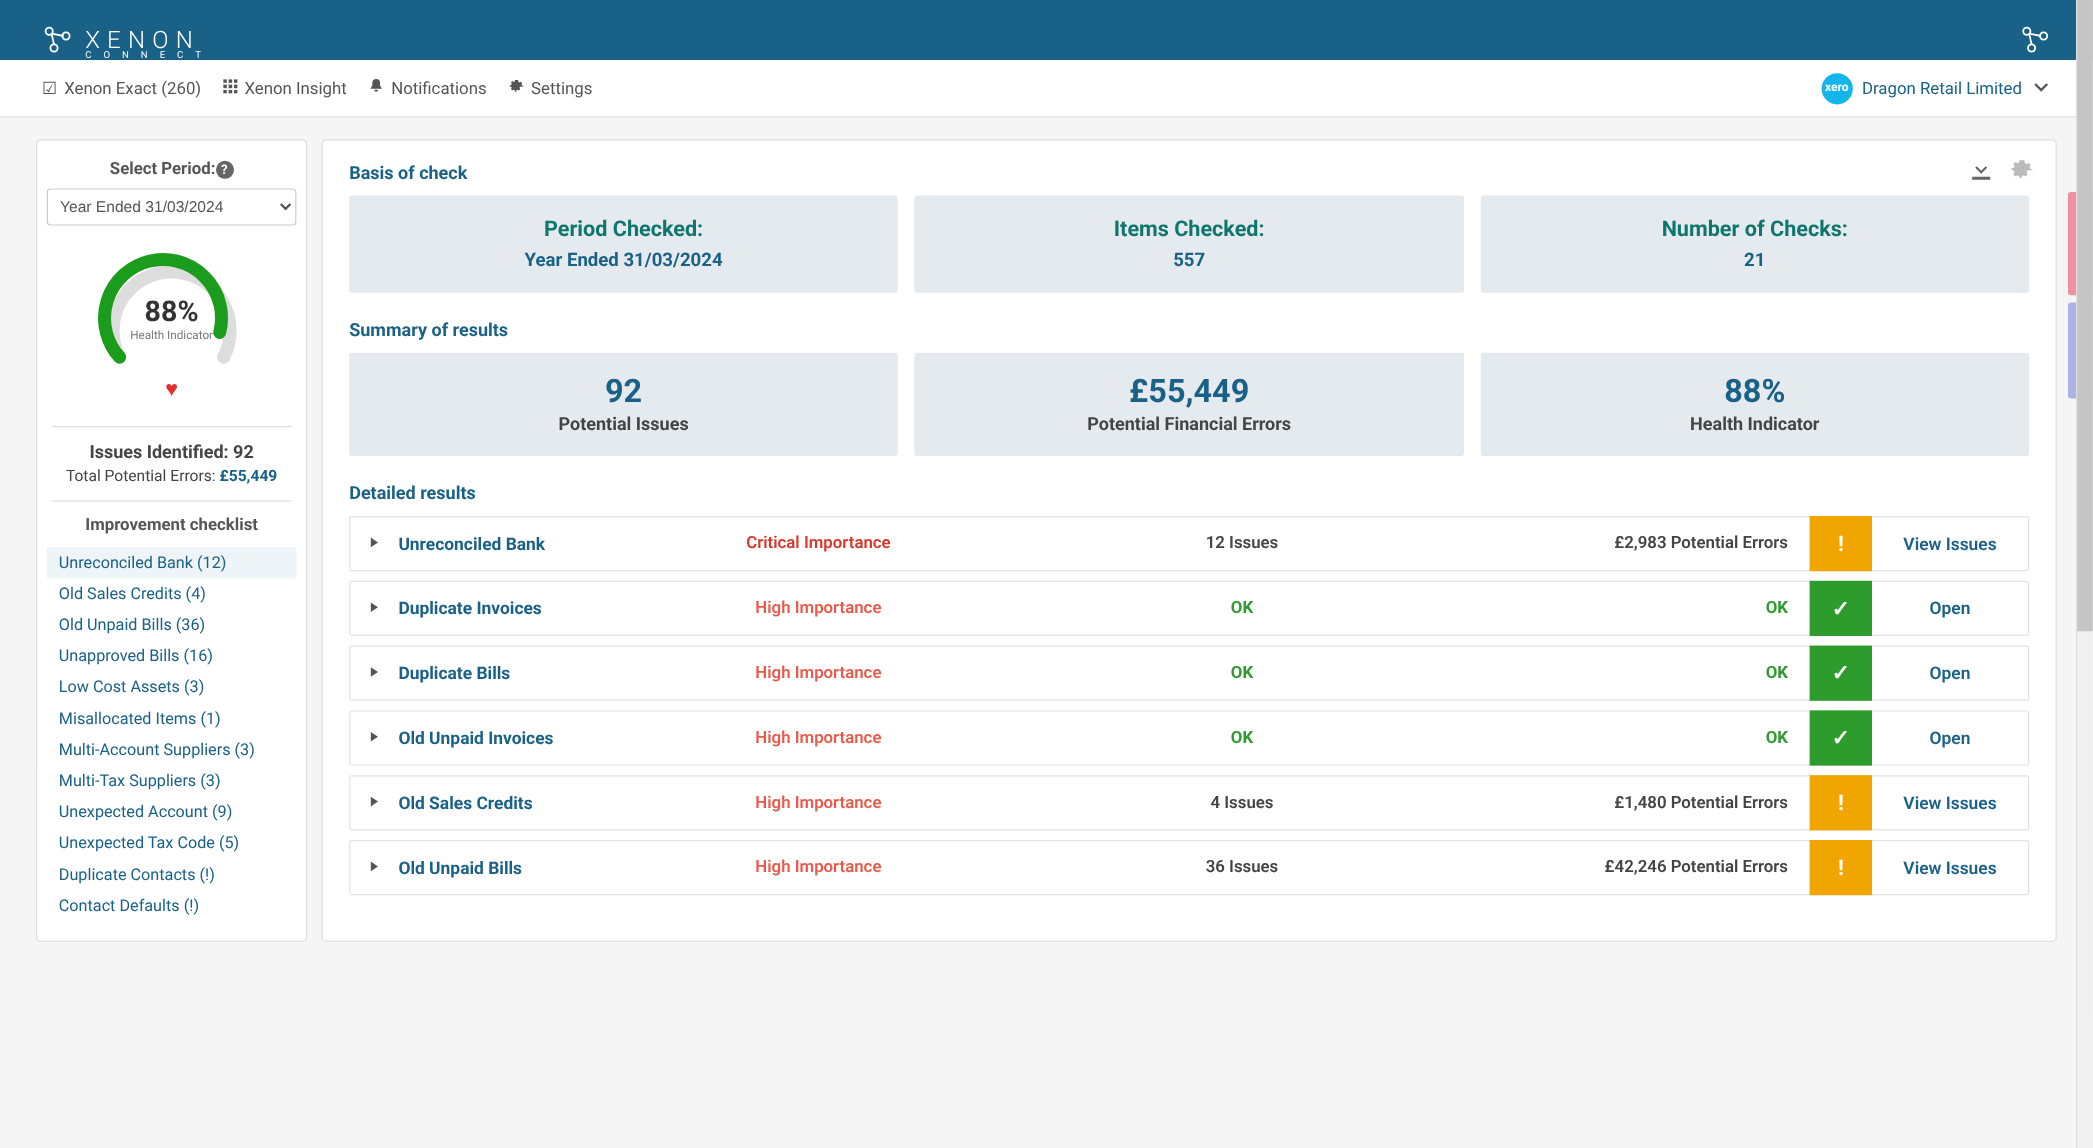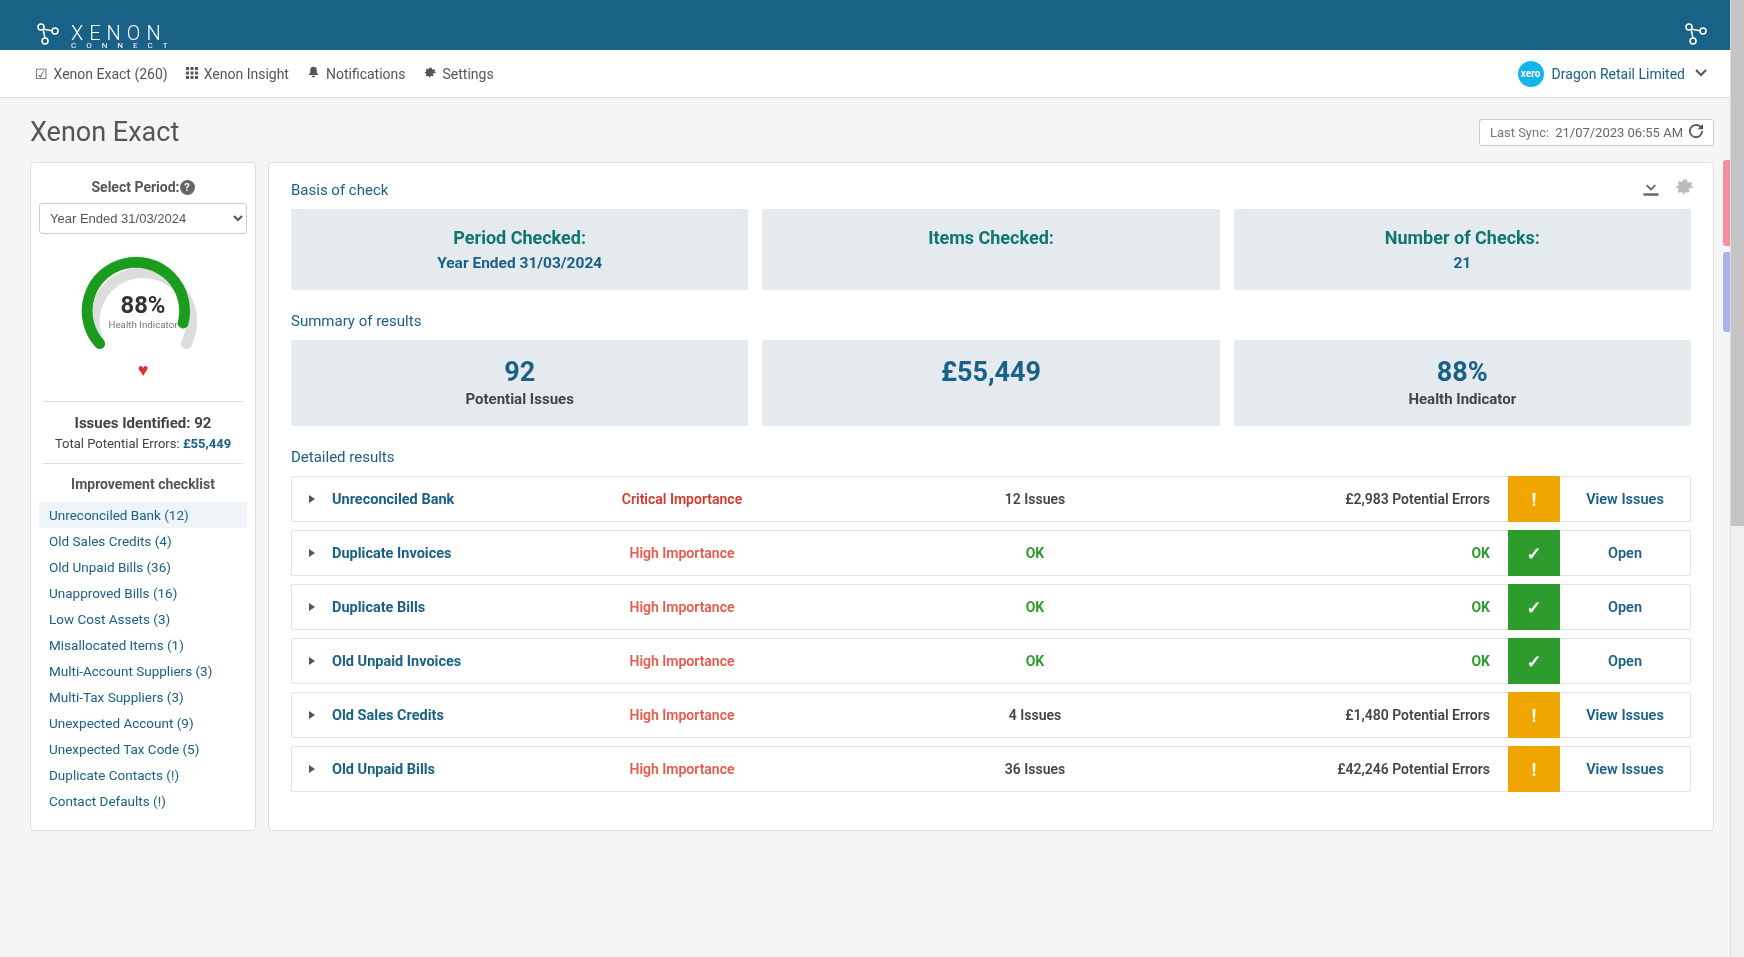--- a/index.html
+++ b/index.html
@@ -31,21 +31,21 @@
 .issues-line { text-align: center; font-weight: 700; color: #444; font-size: 15px; }
 .errors-line { text-align: center; font-size: 13px; color: #444; margin-top: 4px; }
 .errors-val { color: #1a6187; font-weight: 700; }
 .check-heading { font-weight: 700; color: #555; text-align: center; margin-bottom: 10px; font-size: 14px; }
 .check-list { list-style: none; padding: 0 10px; }
 .check-list li { color: #1a6187; padding: 5px 0; font-size: 13.5px; cursor: pointer; }
 .check-list li.active { background: #eef4f8; margin: 0 -10px; padding: 5px 10px; }
 .main { flex: 1; background: #fff; border: 1px solid #ddd; border-radius: 4px; padding: 18px 22px; position: relative; }
 .main-heading { color: #1a6187; font-size: 21px; font-weight: 700; margin-bottom: 20px; }
 .main-icons { position: absolute; top: 14px; right: 18px; display: flex; gap: 14px; color: #888; }
-.section-label { color: #1a6187; font-weight: 400; font-size: 15px; margin-bottom: 10px; }
+.section-label { color: #1a6187; font-weight: 700; font-size: 15px; margin-bottom: 10px; }
 .basis-row { display: flex; gap: 14px; margin-bottom: 22px; }
 .basis-card { flex: 1; background: #e5eaef; border-radius: 2px; padding: 18px 10px; text-align: center; }
 .basis-title { font-weight: 700; color: #0f766e; font-size: 18px; margin-bottom: 6px; }
 .basis-value { color: #1a6187; font-weight: 700; font-size: 15.5px; }
 .summary-row { display: flex; gap: 14px; margin-bottom: 22px; }
 .summary-card { flex: 1; background: #e5eaef; border-radius: 2px; padding: 16px 10px 18px; text-align: center; }
 .summary-big { color: #1a6187; font-weight: 700; font-size: 27px; margin-bottom: 2px; }
 .summary-sub { color: #444; font-weight: 700; font-size: 15px; }
 .detail-row { display: flex; align-items: center; border: 1px solid #e2e2e2; border-radius: 2px; margin-bottom: 8px; background: #fff; height: 46px; }
 .dr-expand { width: 40px; text-align: center; color: #555; cursor: pointer; }
@@ -149,32 +149,20 @@
     <span>Dragon Retail Limited</span>
     <span>
       <svg width="16" height="16" viewBox="0 0 16 16">
           <path fill="none" stroke="#555" stroke-width="2" d="M3 6l5 5 5-5"></path>
         </svg>
     </span>
   </div>
 </div>
 
 <div class="page-wrap">
-  <div class="page-heading-row">
-    <h1 class="page-heading">Xenon Exact</h1>
-    <div class="sync-box">
-      <span class="sync-label">Last Sync:</span>
-      <span>21/07/2023 06:55 AM</span>
-      <span>
-        <svg width="14" height="14" viewBox="0 0 16 16">
-            <path fill="#555" d="M13.6 2.4A8 8 0 1 0 16 8h-2a6 6 0 1 1-1.8-4.2L10 6h6V0l-2.4 2.4z"></path>
-          </svg>
-      </span>
-    </div>
-  </div>
 
   <div class="layout">
     <aside class="sidebar">
       <div class="period-label">
         <span>Select Period:</span>
         <span style="background:#666;color:#fff;border-radius:50%;width:15px;height:15px;display:inline-flex;align-items:center;justify-content:center;font-size:11px;">?</span>
       </div>
       <select class="period-select">
         <option>Year Ended 31/03/2024</option>
       </select>
@@ -226,35 +214,37 @@
       </div>
 
       <div class="section-label">Basis of check</div>
       <div class="basis-row" id="basis-row">
           <div class="basis-card">
             <div class="basis-title">Period Checked:</div>
             <div class="basis-value">Year Ended 31/03/2024</div>
           </div>
           <div class="basis-card">
             <div class="basis-title">Items Checked:</div>
+            <div class="basis-value">557</div>
           </div>
           <div class="basis-card">
             <div class="basis-title">Number of Checks:</div>
             <div class="basis-value">21</div>
           </div>
         </div>
 
       <div class="section-label">Summary of results</div>
       <div class="summary-row" id="summary-row">
           <div class="summary-card">
             <div class="summary-big">92</div>
             <div class="summary-sub">Potential Issues</div>
           </div>
           <div class="summary-card">
             <div class="summary-big">£55,449</div>
+            <div class="summary-sub">Potential Financial Errors</div>
           </div>
           <div class="summary-card">
             <div class="summary-big">88%</div>
             <div class="summary-sub">Health Indicator</div>
           </div>
         </div>
 
       <div class="section-label">Detailed results</div>
       <div id="detail-rows">
           <div class="detail-row">

